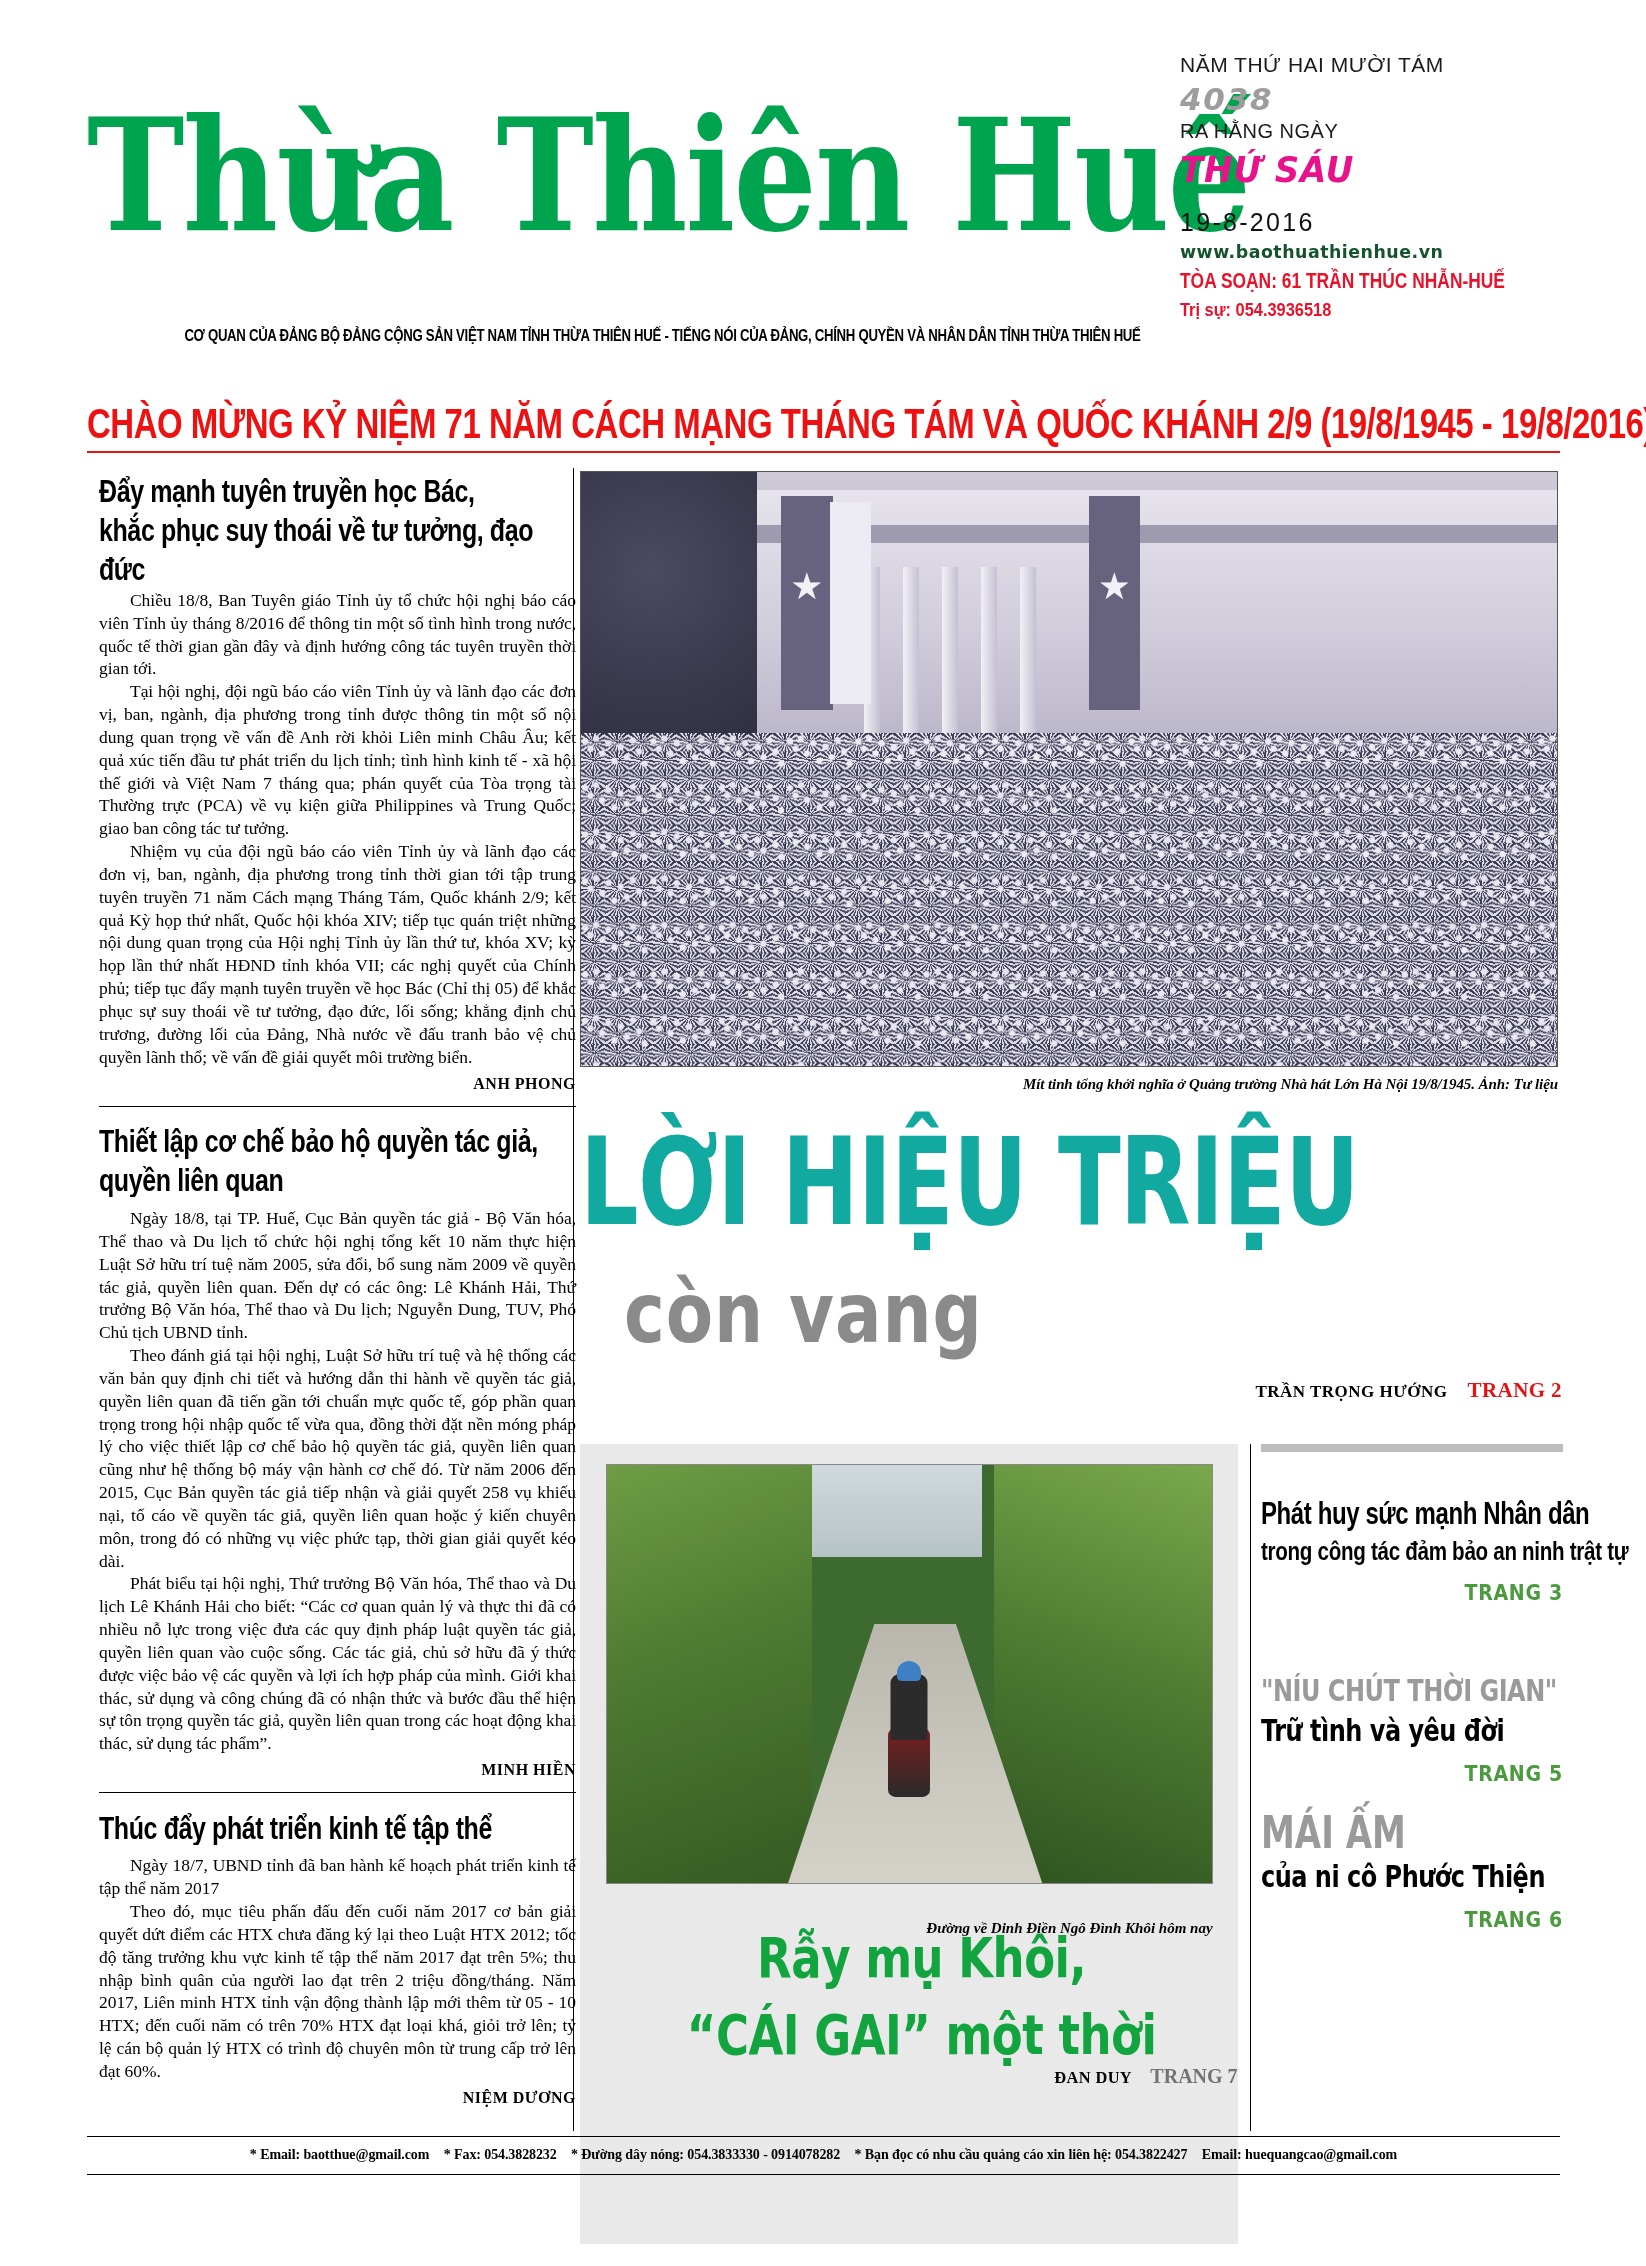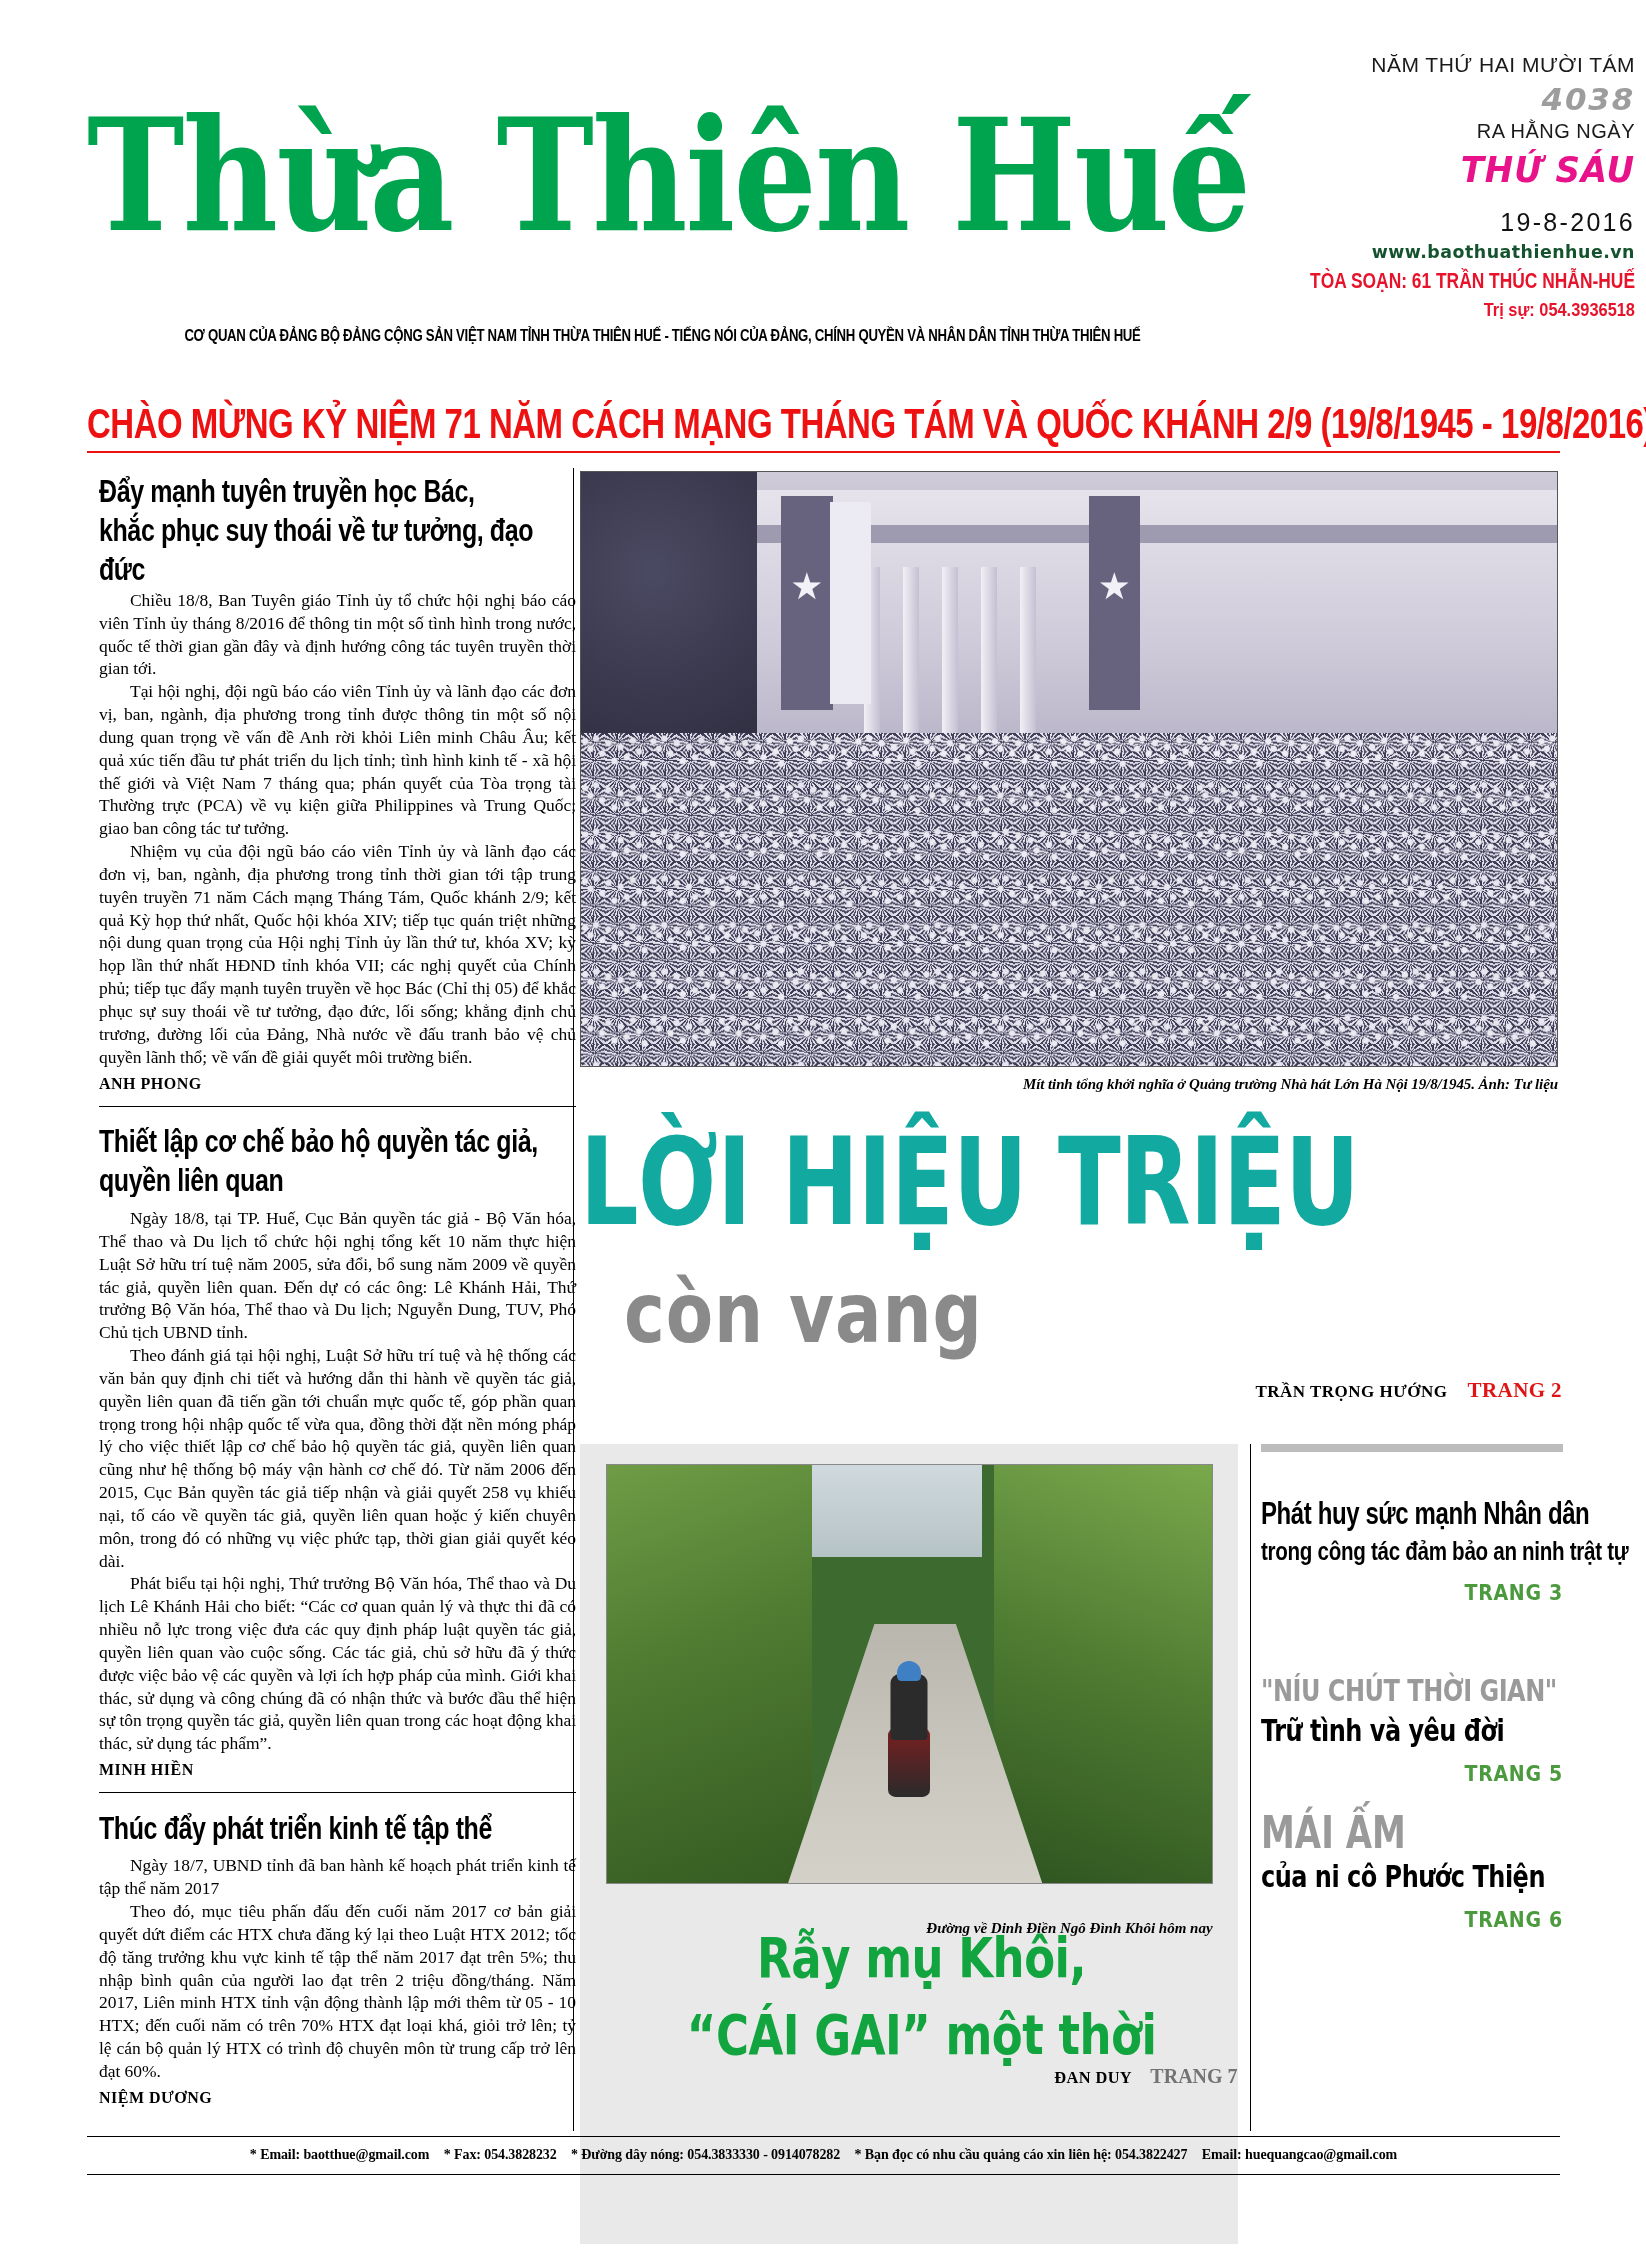--- a/index.html
+++ b/index.html
@@ -56,23 +56,23 @@
     letter-spacing: -0.3px;
     transform: scaleY(1.25);
     transform-origin: left top;
     color: #000;
     white-space: nowrap;
   }
 
   
   .info-block {
     position: absolute;
-    left: 1224px; top: 53px;
+    left: 1180px; top: 53px;
     width: 411px;
-    text-align: right;
+    text-align: left;
   }
   .info-year {
     font-family: "Liberation Sans", sans-serif;
     font-size: 21px;
     letter-spacing: 0.5px;
     color: #1a1a1a;
     white-space: nowrap;
   }
   .info-issue {
     font-family: "DejaVu Sans", sans-serif;
@@ -190,21 +190,21 @@
     text-align: justify;
     text-indent: 31px;
     margin: 0;
     color: #000;
     letter-spacing: -0.05px;
   }
   .byline {
     font-family: "Liberation Serif", serif;
     font-weight: bold;
     font-size: 16px;
-    text-align: left;
+    text-align: right;
     letter-spacing: 0.5px;
     margin-top: 6.4px;
   }
   .sep-line {
     border-top: 0.9px solid #000;
     margin: 12.8px 0 14.6px 0;
   }
 
   
   .photo-main {

